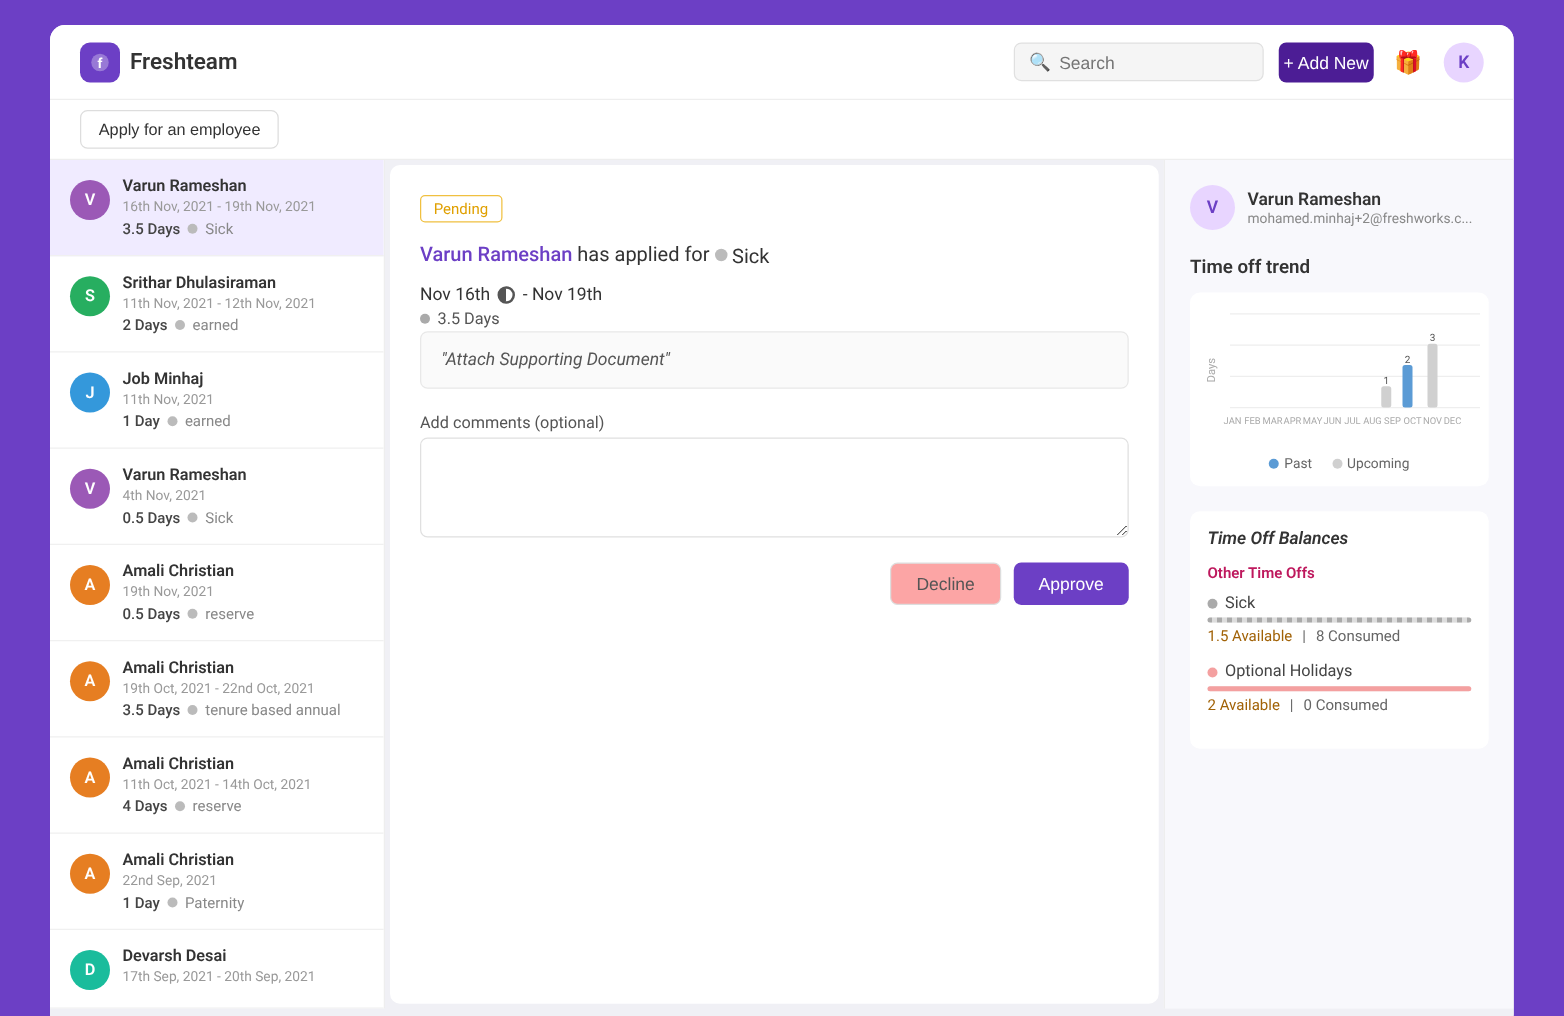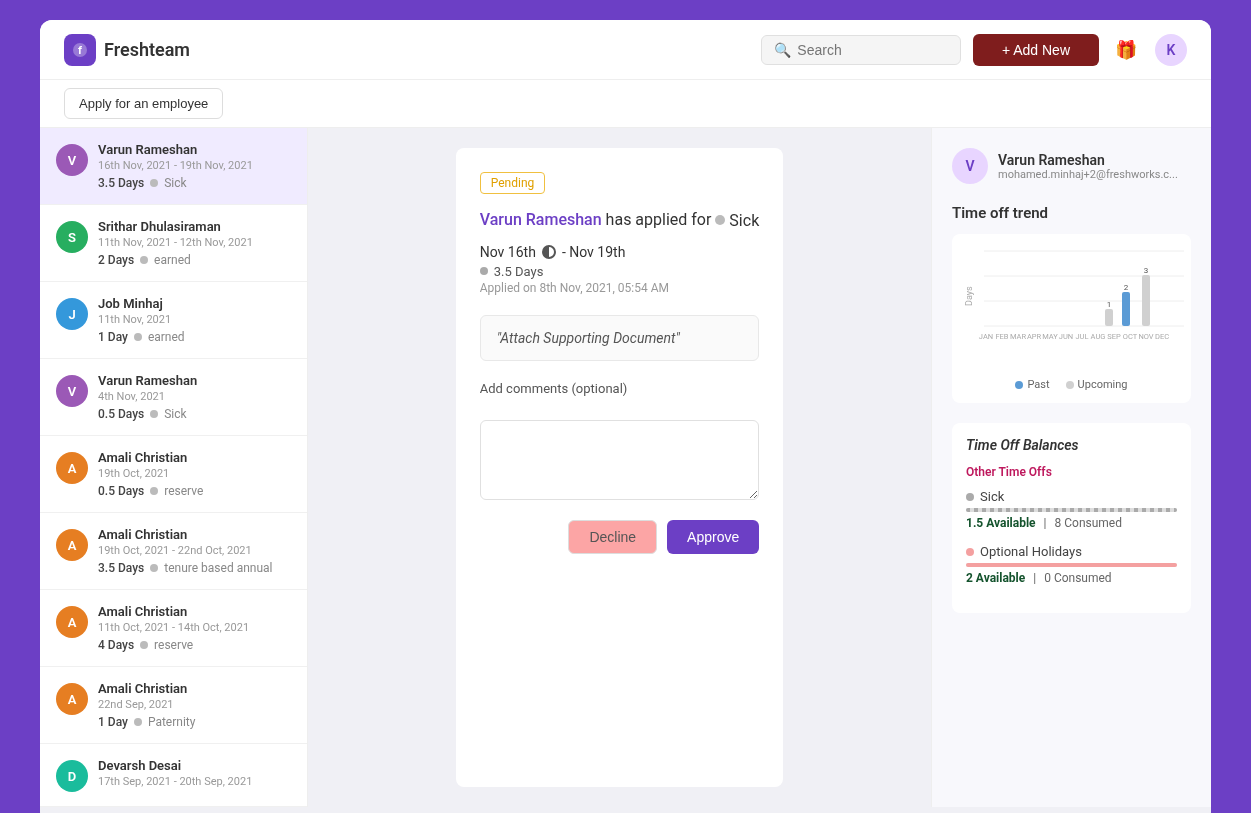--- a/index.html
+++ b/index.html
@@ -74,25 +74,25 @@
       outline: none;
       font-size: 14px;
       color: #6d28d9;
       width: 100%;
     }
     .search-icon-svg {
       color: #999;
       font-size: 14px;
     }
     .add-new-btn {
-      background: #7f1d1d;
+      background: #4c1d95;
       color: white;
       border: none;
       border-radius: 6px;
-      padding: 8px 29px;
+      padding: 8px 4px;
       font-size: 14px;
       font-weight: 500;
       cursor: pointer;
       display: flex;
       align-items: center;
       gap: 4px;
     }
     .gift-icon {
       width: 32px;
       height: 32px;
@@ -224,25 +224,24 @@
       display: inline-block;
     }
     .type-label {
       font-size: 12px;
       color: #888;
     }
     
     .center-panel {
       flex: 1;
       background: #f0f0f5;
-      padding: 20px;
+      padding: 4px;
       display: flex;
       flex-direction: column;
       gap: 0;
-      align-items: center;
     }
     .request-card {
       background: white;
       border-radius: 8px;
       padding: 24px;
       flex: 1;
     }
     .pending-badge {
       display: inline-block;
       background: white;
@@ -312,21 +311,21 @@
       padding: 14px 16px;
       background: #fafafa;
       font-size: 14px;
       color: #555;
       margin-bottom: 20px;
       font-style: italic;
     }
     .comments-label {
       font-size: 13px;
       color: #555;
-      margin-bottom: 24px;
+      margin-bottom: 4px;
     }
     .comments-textarea {
       width: 100%;
       height: 80px;
       border: 1px solid #e0e0e0;
       border-radius: 6px;
       padding: 10px;
       font-size: 13px;
       color: #333;
       resize: vertical;
@@ -405,21 +404,21 @@
     .chart-area {
       margin-bottom: 20px;
       background: white;
       border-radius: 8px;
       padding: 12px;
     }
     .chart-legend {
       display: flex;
       gap: 16px;
       justify-content: center;
-      margin-top: 18px;
+      margin-top: 4px;
     }
     .legend-item {
       display: flex;
       align-items: center;
       gap: 4px;
       font-size: 11px;
       color: #666;
     }
     .legend-dot {
       width: 8px;
@@ -484,21 +483,21 @@
         #ddd 8px
       );
       border-radius: 2px;
     }
     .balance-numbers {
       display: flex;
       gap: 8px;
       font-size: 12px;
       color: #666;
     }
-    .balance-available { color: #14532d; font-weight: 700; }
+    .balance-available { color: #a16207; font-weight: 400; }
     .footer {
       background: #f0f0f5;
       text-align: center;
       padding: 8px;
       font-size: 12px;
       color: #999;
     }
   </style>
 </head>
 <body>
@@ -583,21 +582,21 @@
             <span class="type-dot"></span>
             <span class="type-label">Sick</span>
           </div>
         </div>
       </div>
 
       <div class="list-item">
         <div class="list-avatar" style="background:#e67e22">A</div>
         <div class="list-item-content">
           <div class="list-item-name">Amali Christian</div>
-          <div class="list-item-date">19th Oct, 2021</div>
+          <div class="list-item-date">19th Nov, 2021</div>
           <div class="list-item-meta">
             <span class="days-badge">0.5 Days</span>
             <span class="type-dot"></span>
             <span class="type-label">reserve</span>
           </div>
         </div>
       </div>
 
       <div class="list-item">
         <div class="list-avatar" style="background:#e67e22">A</div>
@@ -661,21 +660,20 @@
         </div>
         <div class="date-range">
           <span>Nov 16th</span>
           <span class="half-day-icon"></span>
           <span>- <span>Nov 19th</span></span>
         </div>
         <div class="days-count">
           <span class="days-dot"></span>
           <span>3.5 Days</span>
         </div>
-        <div class="applied-on">Applied on 8th Nov, 2021, 05:54 AM</div>
         <div class="attach-doc-box">"Attach Supporting Document"</div>
         <div class="comments-label">Add comments (optional)</div>
         <textarea class="comments-textarea" style=""></textarea>
         <div class="action-buttons">
           <button class="decline-btn">Decline</button>
           <button class="approve-btn">Approve</button>
         </div>
       </div>
     </div>
 

